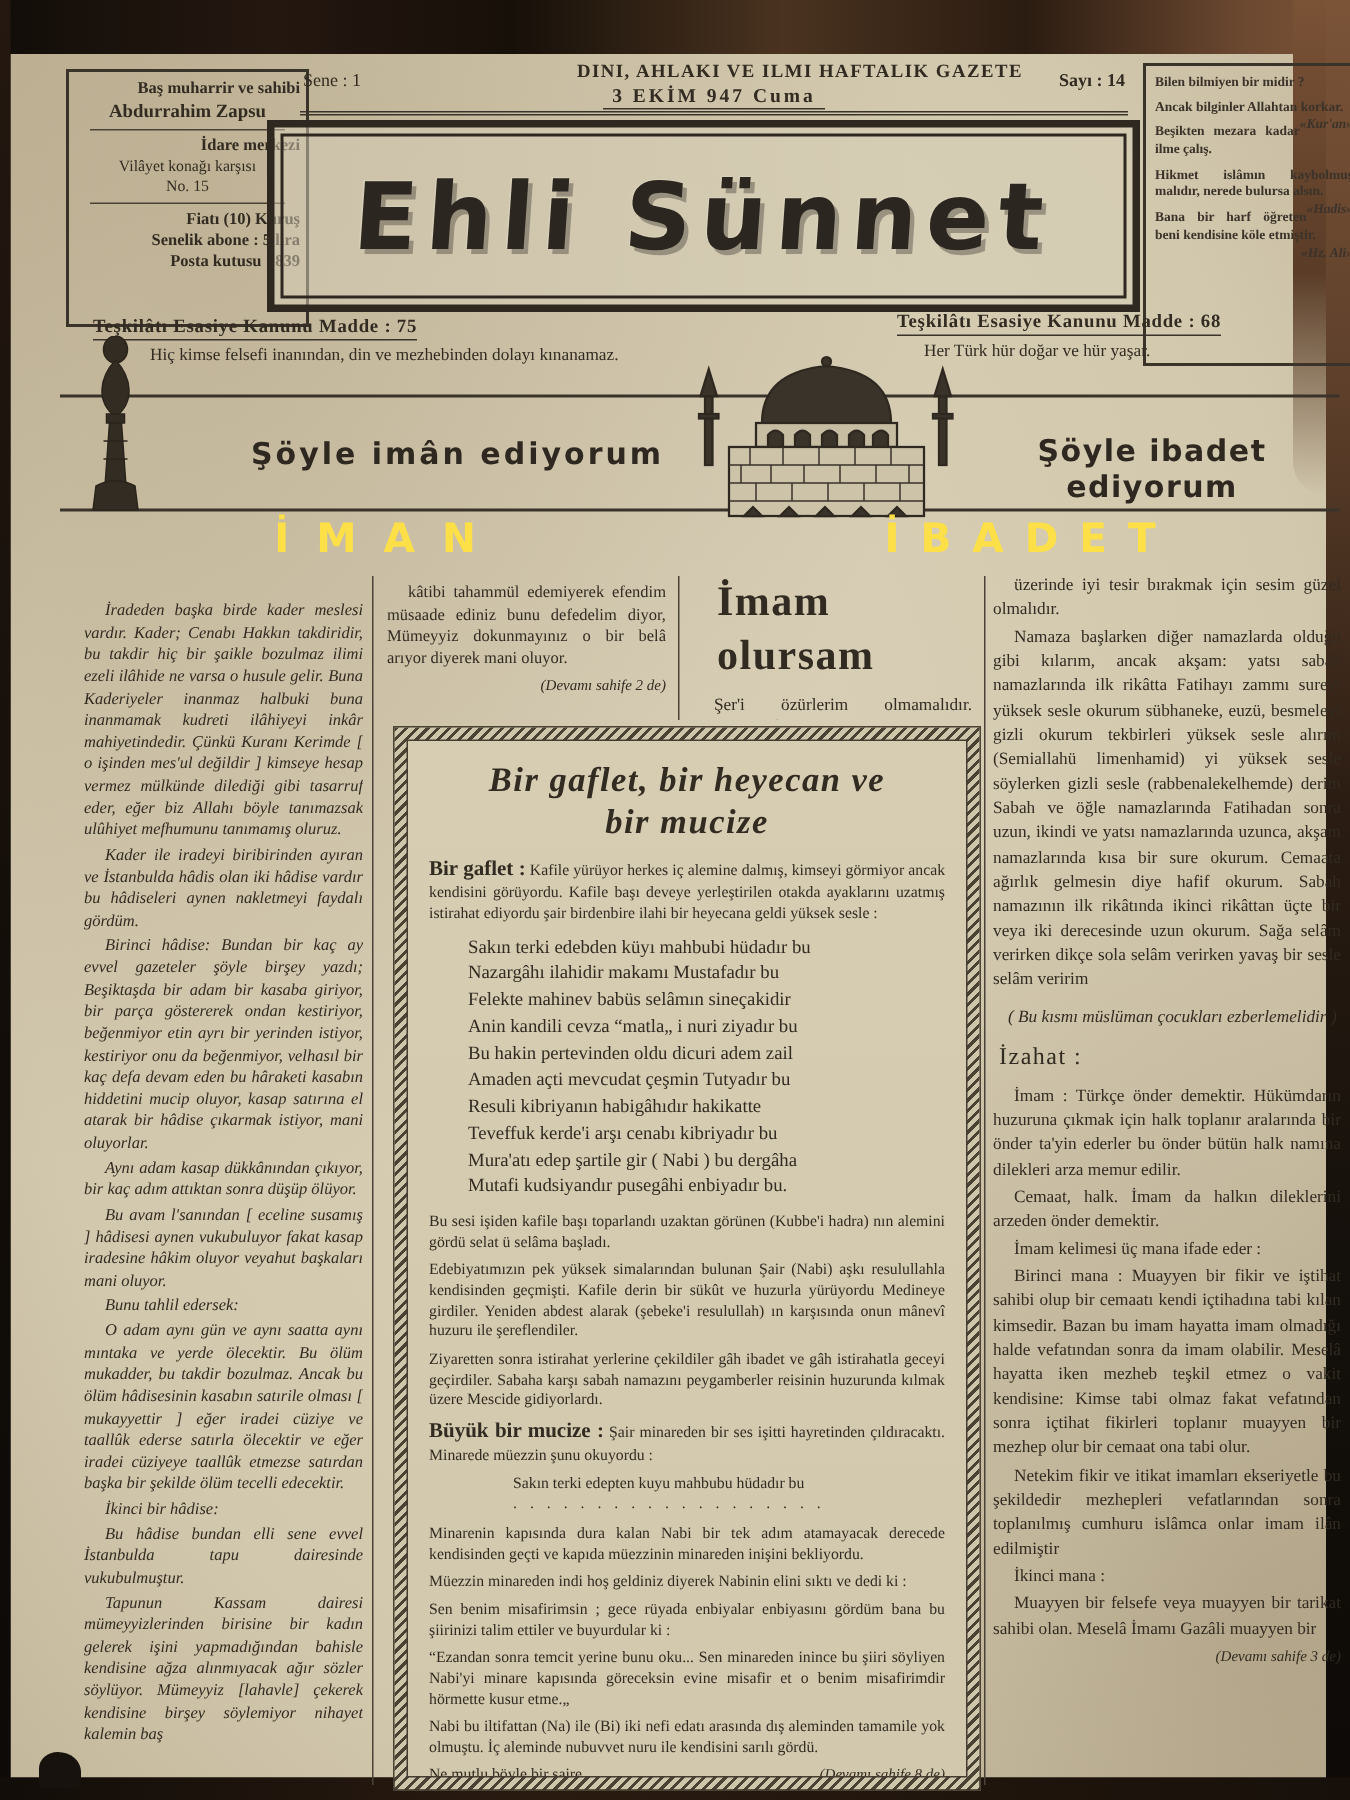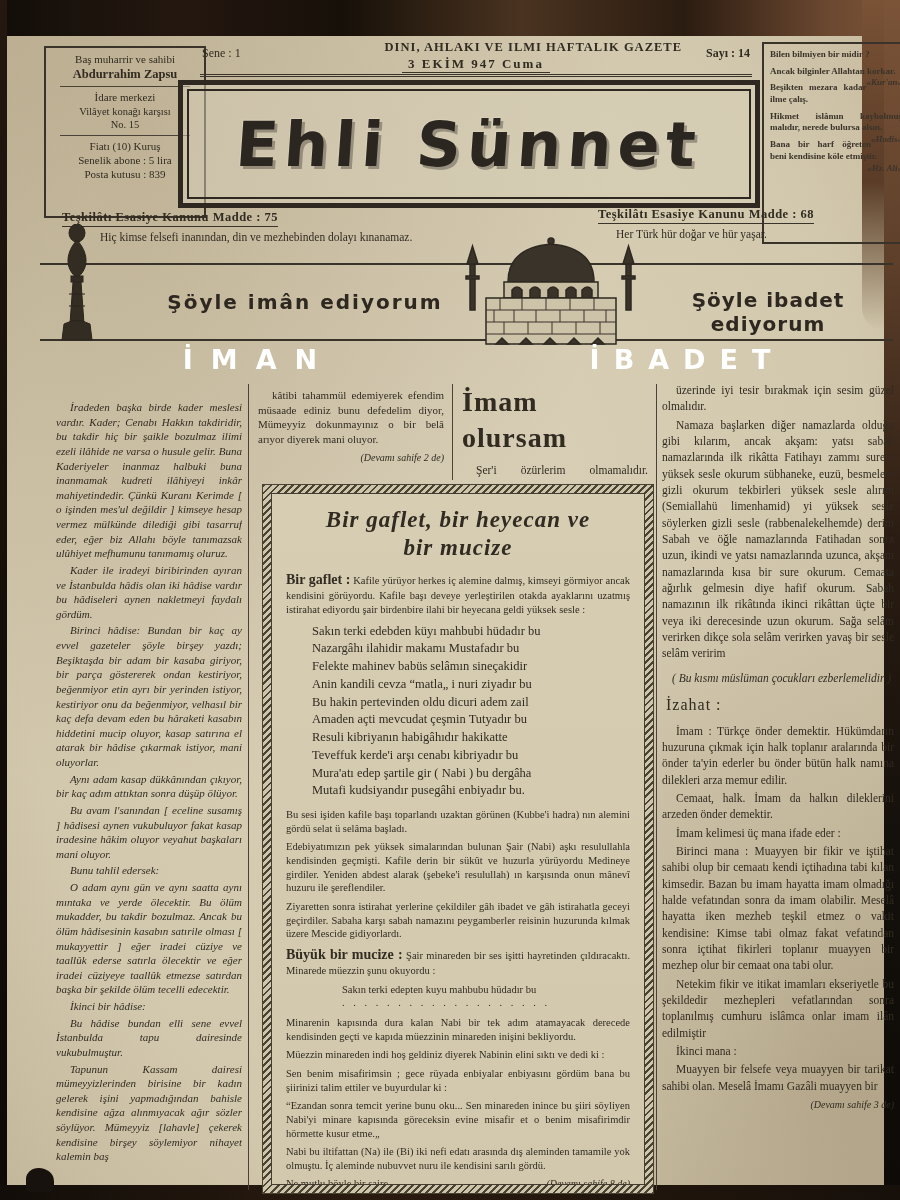--- a/index.html
+++ b/index.html
@@ -19,21 +19,21 @@
   .corner-blob{position:absolute;left:26px;bottom:8px;width:28px;height:24px;background:#17120d;border-radius:45% 55% 10% 10%;}
   
   .paper{position:absolute;left:7px;top:36px;width:877px;height:1149px;
     background:
       radial-gradient(ellipse at 15% 8%, rgba(122,98,64,.22), rgba(0,0,0,0) 45%),
       radial-gradient(ellipse at 95% 90%, rgba(110,90,60,.25), rgba(0,0,0,0) 40%),
       radial-gradient(ellipse at 50% 45%, #d9d0b8, #d2c8ad 70%, #c4b89c);}
   
   .info-box-left{position:absolute;left:44px;top:46px;width:150px;height:158px;border:2px solid #3a332a;
     padding:5px 4px;text-align:center;font-size:10.5px;line-height:1.25;overflow:hidden;}
-  .ibl-strong{font-weight:normal;font-size:11px;}
+  .ibl-strong{font-weight:bold;font-size:11px;text-align:right;}
   .ibl-name{font-weight:bold;font-size:12.5px;margin-bottom:4px;}
   .ibl-sep{border-top:1px solid #4a4236;margin:4px 10px;}
   .info-box-right{position:absolute;left:762px;top:42px;width:132px;height:188px;border:2px solid #3a332a;
     padding:5px 6px;font-size:9px;line-height:1.3;text-align:justify;overflow:hidden;}
   .ibr-q{margin:0 0 5px 0;font-weight:bold;color:#3b332a;}
   .ibr-src{font-style:italic;float:right;font-weight:bold;}
   .head-center{position:absolute;left:200px;top:40px;width:552px;height:34px;border-bottom:3px double #3a332a;}
   .sene{position:absolute;left:2px;top:6px;font-size:12px;font-weight:normal;}
   .sayi{position:absolute;right:2px;top:6px;font-size:12px;font-weight:bold;}
   .gazette{text-align:right;font-size:12.5px;font-weight:bold;letter-spacing:1px;margin:0 70px;}
@@ -51,33 +51,33 @@
   .const-b{padding-left:38px;line-height:1.3;}
   .const-b2{padding-left:18px;line-height:1.3;}
   
   .banner-band{position:absolute;left:40px;top:263px;width:853px;height:74px;border-top:2px solid #3a332a;border-bottom:2px solid #3a332a;}
   .banner-text{position:absolute;font-family:"DejaVu Sans","Liberation Sans",sans-serif;font-weight:bold;font-size:20px;color:#2e2820;}
   .banner-text.left{left:150px;top:290px;width:310px;text-align:center;letter-spacing:2px;}
   .banner-text.right{left:648px;top:288px;width:240px;text-align:center;letter-spacing:1px;}
   .minaret{position:absolute;left:44px;top:224px;width:66px;height:120px;}
   .mosque{position:absolute;left:456px;top:236px;width:190px;height:112px;}
   
-  .section-title{position:absolute;font-family:"DejaVu Sans","Liberation Sans",sans-serif;font-weight:bold;font-size:27px;color:#ffffff;text-align:center;}
+  .section-title{position:absolute;font-family:"DejaVu Sans","Liberation Sans",sans-serif;font-weight:bold;font-size:27px;color:#fde047;text-align:center;}
   .section-title.iman{left:55px;top:344px;width:390px;letter-spacing:18px;text-indent:18px;}
   .section-title.ibadet{left:468px;top:344px;width:424px;letter-spacing:14px;text-indent:14px;}
   
   .vrule{position:absolute;width:1px;background:#4a4236;}
   
   .col{position:absolute;text-align:justify;overflow:hidden;}
   .col p{margin:0 0 2px 0;text-indent:14px;}
   .col-iman{left:56px;top:400px;width:186px;height:806px;font-size:11px;line-height:1.33;font-style:italic;}
   .col-katibi{left:258px;top:388px;width:186px;height:92px;font-size:11px;line-height:1.33;}
   .cont-note{text-align:right;font-size:10px;font-style:italic;text-indent:0 !important;margin-top:4px !important;}
   .col-imam{left:462px;top:384px;width:186px;height:96px;font-size:11.5px;line-height:1.3;}
-  .imam-headline{font-family:"Liberation Serif",serif;font-weight:bold;font-size:28px;text-align:left;letter-spacing:1px;margin:0 0 6px 0;}
+  .imam-headline{font-family:"Liberation Serif",serif;font-weight:bold;font-size:28px;text-align:left;letter-spacing:1px;margin:0 0 6px 16px;}
   .col-right{left:662px;top:382px;width:232px;height:810px;font-size:11.5px;line-height:1.42;}
   .memorize{font-style:italic;margin:8px 0 !important;text-indent:10px !important;}
   .izahat-h{font-size:16px;font-weight:normal;letter-spacing:1px;margin:8px 0 6px !important;text-indent:4px !important;}
   
   .center-box{position:absolute;left:262px;top:484px;width:392px;height:710px;
     background:repeating-linear-gradient(135deg,#4a4233 0 2px,#cfc5aa 2px 5px);
     padding:8px;box-sizing:border-box;border:1px solid #4a4233;}
   .center-inner{background:linear-gradient(#d7cdb3,#d2c8ad);border:1px solid #453d30;height:100%;box-sizing:border-box;
     padding:10px 14px;overflow:hidden;text-align:justify;font-size:10.5px;line-height:1.3;}
   .cb-title{font-style:italic;font-weight:bold;font-size:23px;text-align:center;line-height:1.2;margin:2px 0 10px;letter-spacing:1px;}

